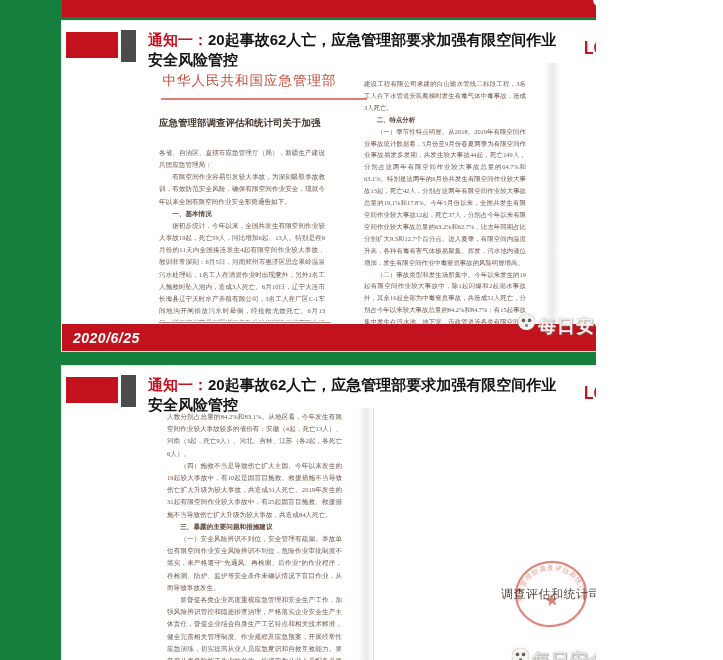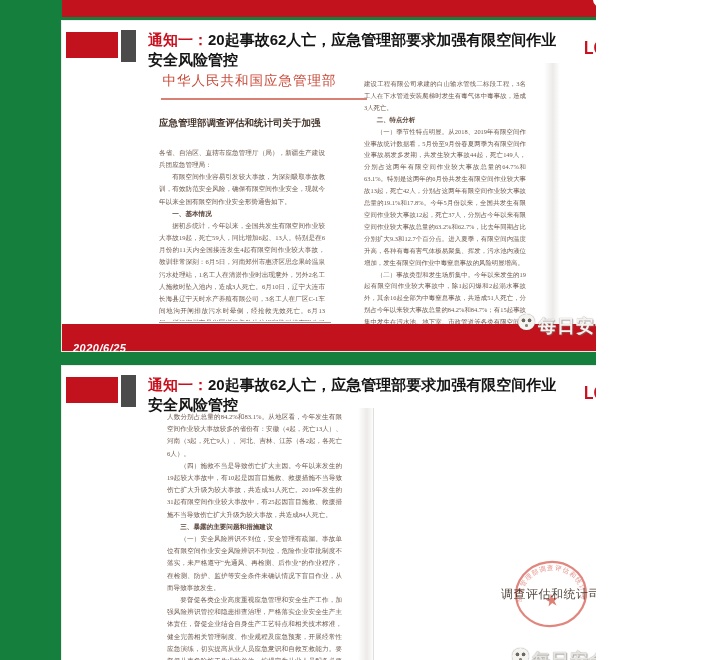--- a/index.html
+++ b/index.html
@@ -53,21 +53,21 @@
   .s1-left-body{left:97px;top:126px;width:166px;height:174px;font-size:6.6px;line-height:12.15px}
   .s1-redline{position:absolute;left:97px;top:301px;width:172px;height:1px;
     background:#a85048;opacity:.65}
   .s1-right-body{left:302px;top:57px;width:162px;height:246px;font-size:6.4px;line-height:11.9px}
   .page-shadow{position:absolute;background:linear-gradient(90deg,rgba(120,110,100,0) 0%,
     rgba(120,110,100,.14) 55%,rgba(120,110,100,0) 100%)}
   .s1-shadow{left:482px;top:42px;width:16px;height:262px}
 
   
   .s-footer{position:absolute;left:0;bottom:0;width:587px;height:27px;background:var(--red)}
-  .s-date{position:absolute;left:11px;top:18px;color:#fff;font-size:11px;font-weight:bold;
+  .s-date{position:absolute;left:11px;top:6px;color:#fff;font-size:14px;font-weight:bold;
     font-style:italic;letter-spacing:.5px}
 
   
   .wm{position:absolute;display:flex;gap:3px;z-index:6}
   .wm-icon{width:17px;height:16px;border-radius:50%;
     background:radial-gradient(circle at 32% 40%,#6b6862 1.6px,transparent 2.2px),
                radial-gradient(circle at 68% 40%,#6b6862 1.6px,transparent 2.2px),
                radial-gradient(circle at 50% 72%,#8a8680 1.2px,transparent 1.8px),#f6f4f0;
     box-shadow:0 0 1px rgba(110,105,100,.9)}
   .wm-text{font-size:18px;font-weight:bold;letter-spacing:1px;color:rgba(250,248,245,.95);

